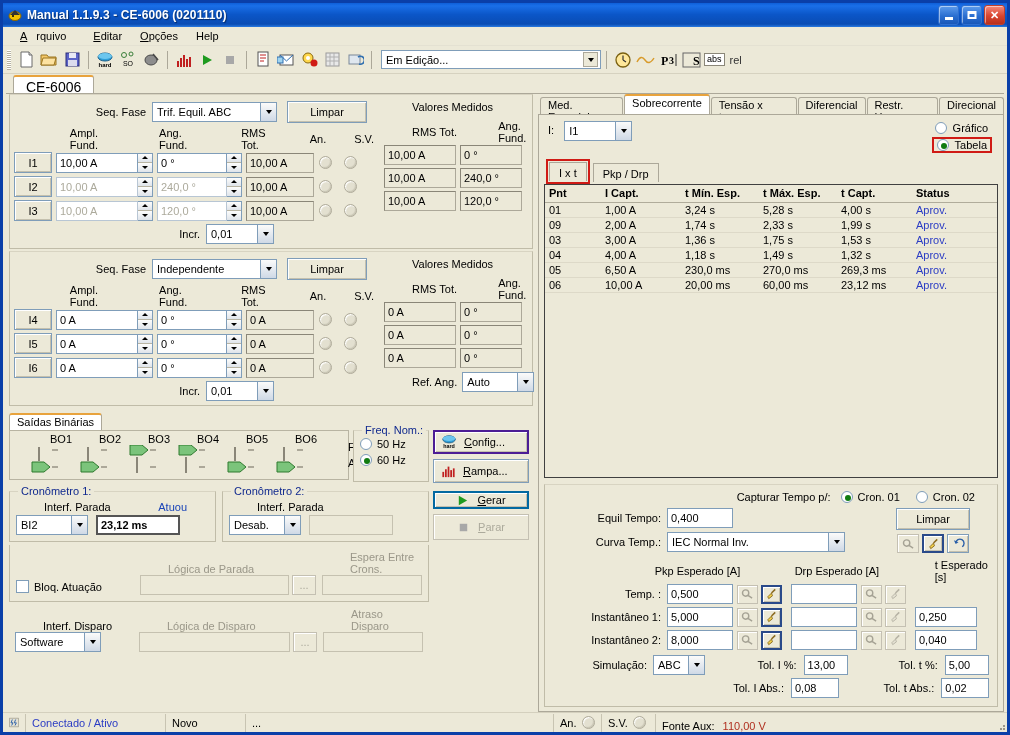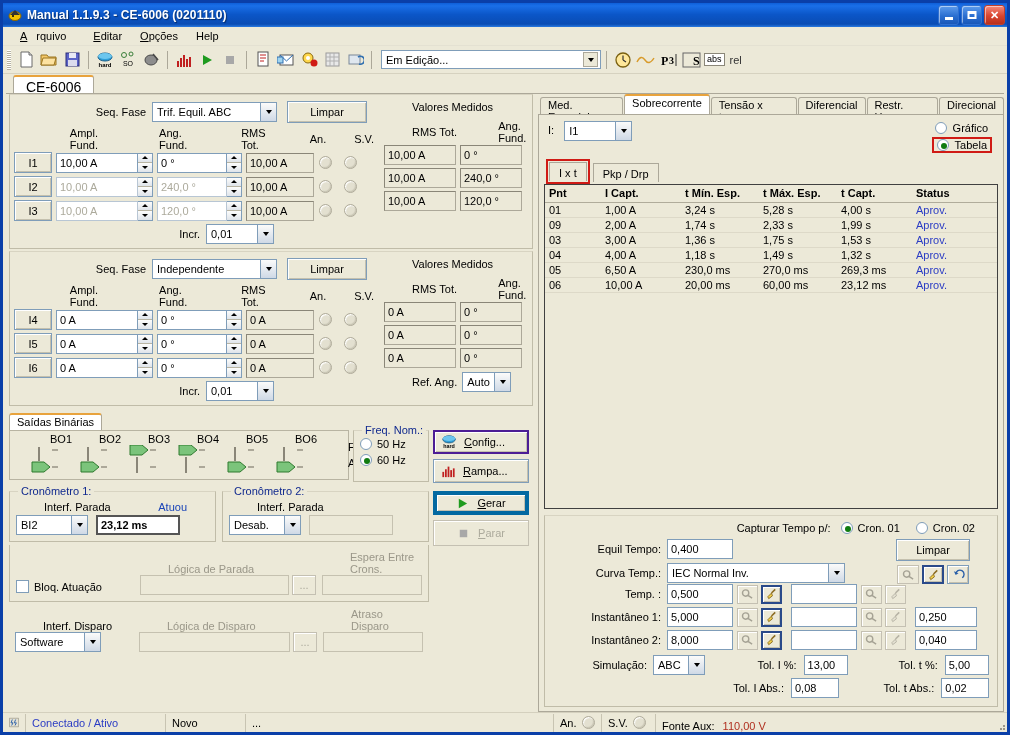--- a/index.html
+++ b/index.html
@@ -579,21 +579,21 @@
           <div class="row" style="margin-bottom:3px;">
               <span class="inp ro" style="width:72px;">0 A</span>
               <span class="inp ro" style="width:62px;margin-left:4px;">0 °</span>
             </div>
           <div class="row" style="margin-bottom:4px;">
               <span class="inp ro" style="width:72px;">0 A</span>
               <span class="inp ro" style="width:62px;margin-left:4px;">0 °</span>
             </div>
           <div class="row">
             <span class="lbl" style="margin-right:5px;">Ref. Ang.</span>
-            <span class="sel" style="width:49px;">
+            <span class="sel" style="width:72px;">
               <span>Auto</span>
               <span class="arrow">
                   <span class="tri-dn"></span>
                 </span>
             </span>
           </div>
         </div>
       </div>
 
       <div style="display:flex;gap:4px;margin-top:4px;">
@@ -775,21 +775,21 @@
               </div>
             </div>
             <div style="width:100px;">
               <div class="lbl dim">Atraso Disparo</div>
               <span class="inp dis" style="width:100%;"></span>
             </div>
           </div>
         </div>
 
         <div style="width:96px;display:flex;flex-direction:column;gap:5px;">
-          <div class="btn" style="height:24px;justify-content:center;border:4px solid #0369a1;">
+          <div class="btn" style="height:18px;justify-content:center;border:2px solid #0369a1;">
             <svg width="13" height="13" viewBox="0 0 14 14">
                 <path d="M3 2 L12 7 L3 12 Z" fill="#1f9b1f"></path>
               </svg>
             <span style="margin-left:8px;"><u>G</u>erar</span>
           </div>
           <div class="btn dis" style="height:26px;justify-content:center;">
             <svg width="13" height="13" viewBox="0 0 14 14">
                 <rect x="3" y="3" width="8" height="8" fill="#a8a8a8"></rect>
               </svg>
             <span style="margin-left:8px;"><u>P</u>arar</span>
@@ -950,20 +950,26 @@
                 <span class="btn" style="width:22px;height:19px;">
                   <svg width="13" height="12" viewBox="0 0 14 12">
                       <path d="M11 9 a4.5 4.5 0 1 0 -7 -4" fill="none" stroke="#2a5fa8" stroke-width="1.5"></path>
                       <path d="M2 2 L4 6 L7 4 Z" fill="#2a5fa8"></path>
                     </svg>
                 </span>
               </span>
             </div>
           </div>
 
+          <div class="row" style="margin-top:6px;margin-bottom:1px;">
+            <span style="width:92px;"></span>
+            <span class="lbl" style="width:140px;">Pkp Esperado [A]</span>
+            <span class="lbl" style="width:140px;">Drp Esperado [A]</span>
+            <span class="lbl">t Esperado [s]</span>
+          </div>
 
           <div class="row" style="margin-bottom:3px;">
             <span class="lbl" style="width:86px;text-align:right;padding-right:6px;">Temp. :</span>
             <span class="inp" style="width:66px;">0,500</span>
             <span class="btn dis" style="width:21px;height:19px;margin-left:4px;">
               <svg width="13" height="12" viewBox="0 0 14 12">
                   <circle cx="5" cy="5" r="3.4" fill="none" stroke="#a5a294" stroke-width="1.5"></circle>
                   <line x1="7.5" y1="7.5" x2="12" y2="10.5" stroke="#a5a294" stroke-width="1.5"></line>
                 </svg>
               </span>

